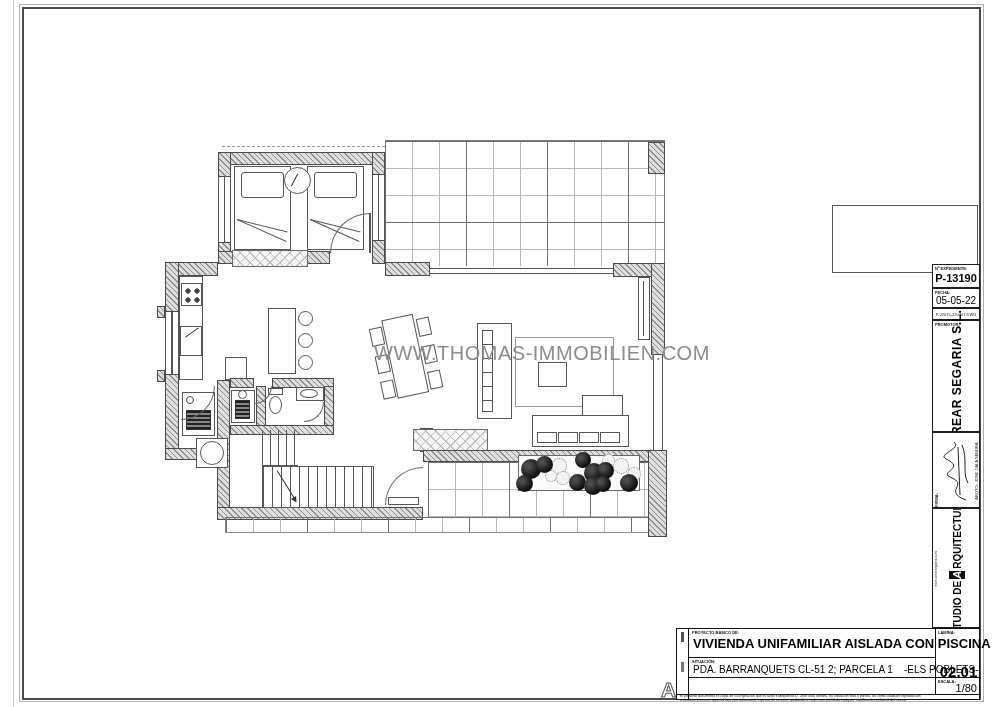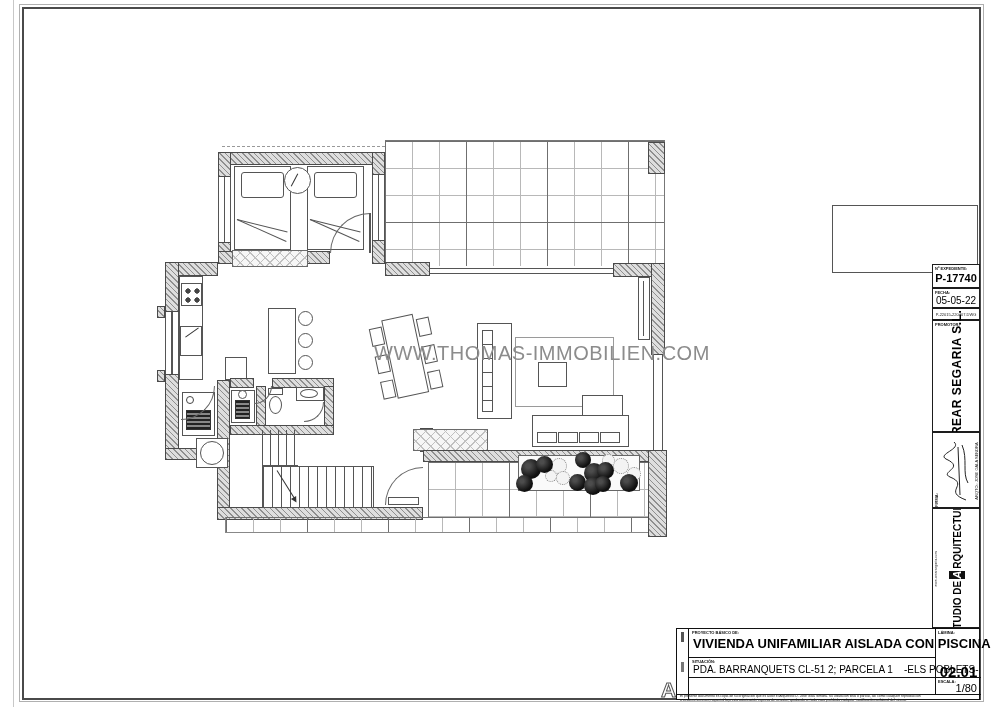--- a/index.html
+++ b/index.html
@@ -188,21 +188,21 @@
       <div class="abs bush" style="left:65px;top:21px;width:18px;height:18px;"></div>
       <div class="abs bush" style="left:76px;top:20px;width:16px;height:16px;"></div>
       <div class="abs bush" style="left:101px;top:18px;width:18px;height:18px;"></div>
     </div>
 
     <div class="abs watermark" style="left:374px;top:342px;">WWW.THOMAS-IMMOBILIEN.COM</div>
   </div>
 
   <div class="abs box" style="left:932px;top:264px;width:48px;height:24px;">
     <div class="microlabel" style="padding:1px 0 0 2px;">Nº EXPEDIENTE:</div>
-    <div style="font-size:11px;font-weight:bold;text-align:center;line-height:14px;">P-17740</div>
+    <div style="font-size:11px;font-weight:bold;text-align:center;line-height:14px;">P-13190</div>
   </div>
   <div class="abs box" style="left:932px;top:288px;width:48px;height:20px;">
     <div class="microlabel" style="padding:1px 0 0 2px;">FECHA:</div>
     <div style="font-size:10px;text-align:left;padding-left:3px;line-height:11px;">05-05-22</div>
   </div>
   <div class="abs box" style="left:932px;top:308px;width:48px;height:12px;display:flex;align-items:center;justify-content:center;">
     <div style="font-size:4px;color:#222;white-space:nowrap;">P-22015-220407.DWG</div>
   </div>
   <div class="abs box" style="left:932px;top:320px;width:48px;height:112px;">
     <div class="microlabel" style="padding:1px 0 0 2px;">PROMOTOR:</div>

